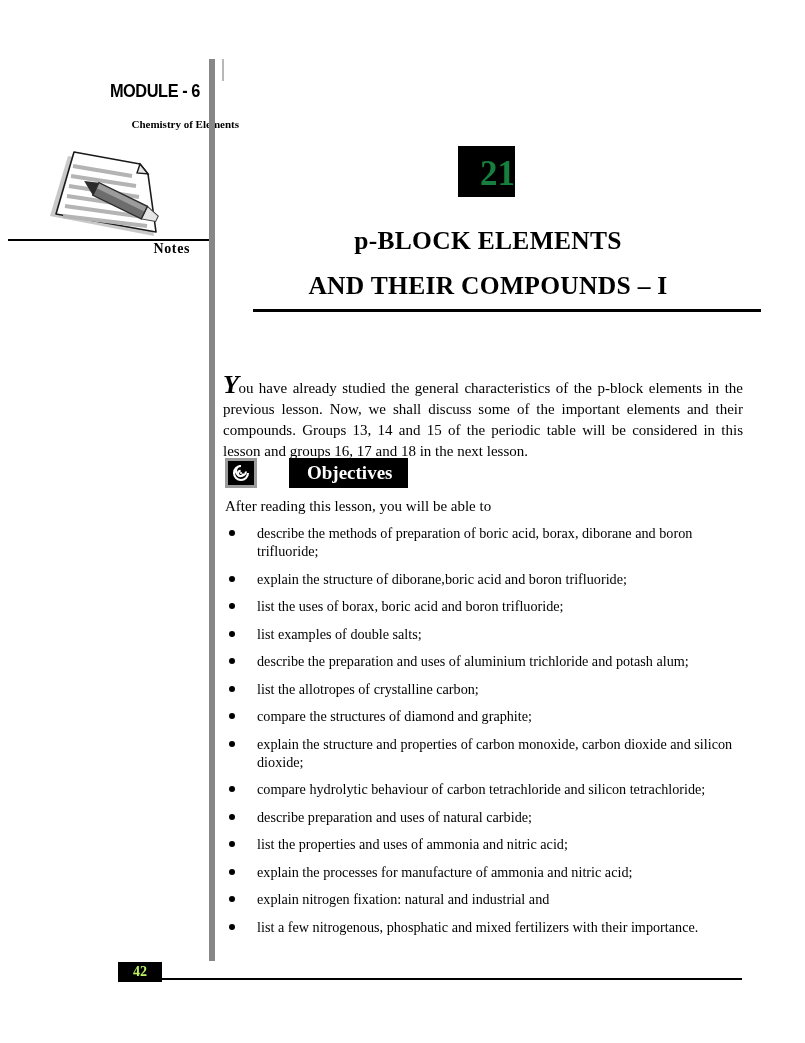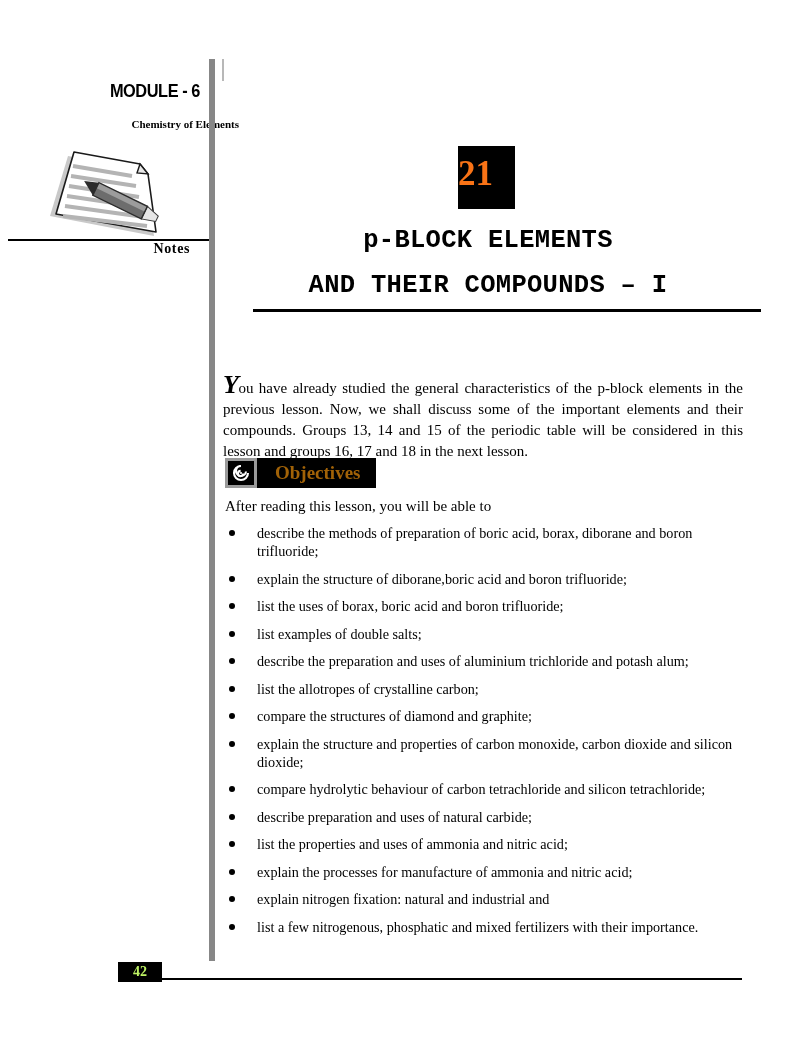--- a/index.html
+++ b/index.html
@@ -103,38 +103,38 @@
     left: 223px;
     top: 0;
     width: 582px;
     height: 1043px;
   }
   #chapter-badge {
     position: absolute;
     left: 235px;
     top: 146px;
     width: 57px;
-    height: 63px;
-    background: #000000;
-    color: #f97316;
+    height: 51px;
+    background: #000000;
+    color: #15803d;
     font-family: "Liberation Serif", serif;
     font-weight: bold;
     font-size: 35px;
     line-height: 55px;
-    text-align: left;
+    text-align: right;
   }
   #title-block {
     position: absolute;
     left: 0;
     top: 218px;
     width: 530px;
     text-align: center;
   }
   .title-line {
-    font-family: Liberation Mono, monospace;
+    font-family: Liberation Serif, serif;
     font-weight: bold;
     font-size: 25.5px;
     letter-spacing: 0.3px;
     line-height: 45px;
     white-space: nowrap;
   }
   #title-rule {
     position: absolute;
     left: 30px;
     top: 309px;
@@ -171,27 +171,28 @@
   #objectives-icon {
     width: 32px;
     height: 30px;
     background: #000000;
     border: 3px solid #9a9a9a;
     box-sizing: border-box;
     flex: 0 0 auto;
   }
   #objectives-title {
     background: #000000;
-    color: #a16207;
+    color: #ffffff;
     font-family: "Liberation Serif", serif;
     font-weight: bold;
     font-size: 19px;
     line-height: 30px;
     padding: 0 16px 0 18px;
     white-space: nowrap;
+    margin-left: 32px;
   }
 
   #objectives-lead {
     position: absolute;
     left: 2px;
     top: 496px;
     font-size: 15px;
     line-height: 20px;
   }
 

